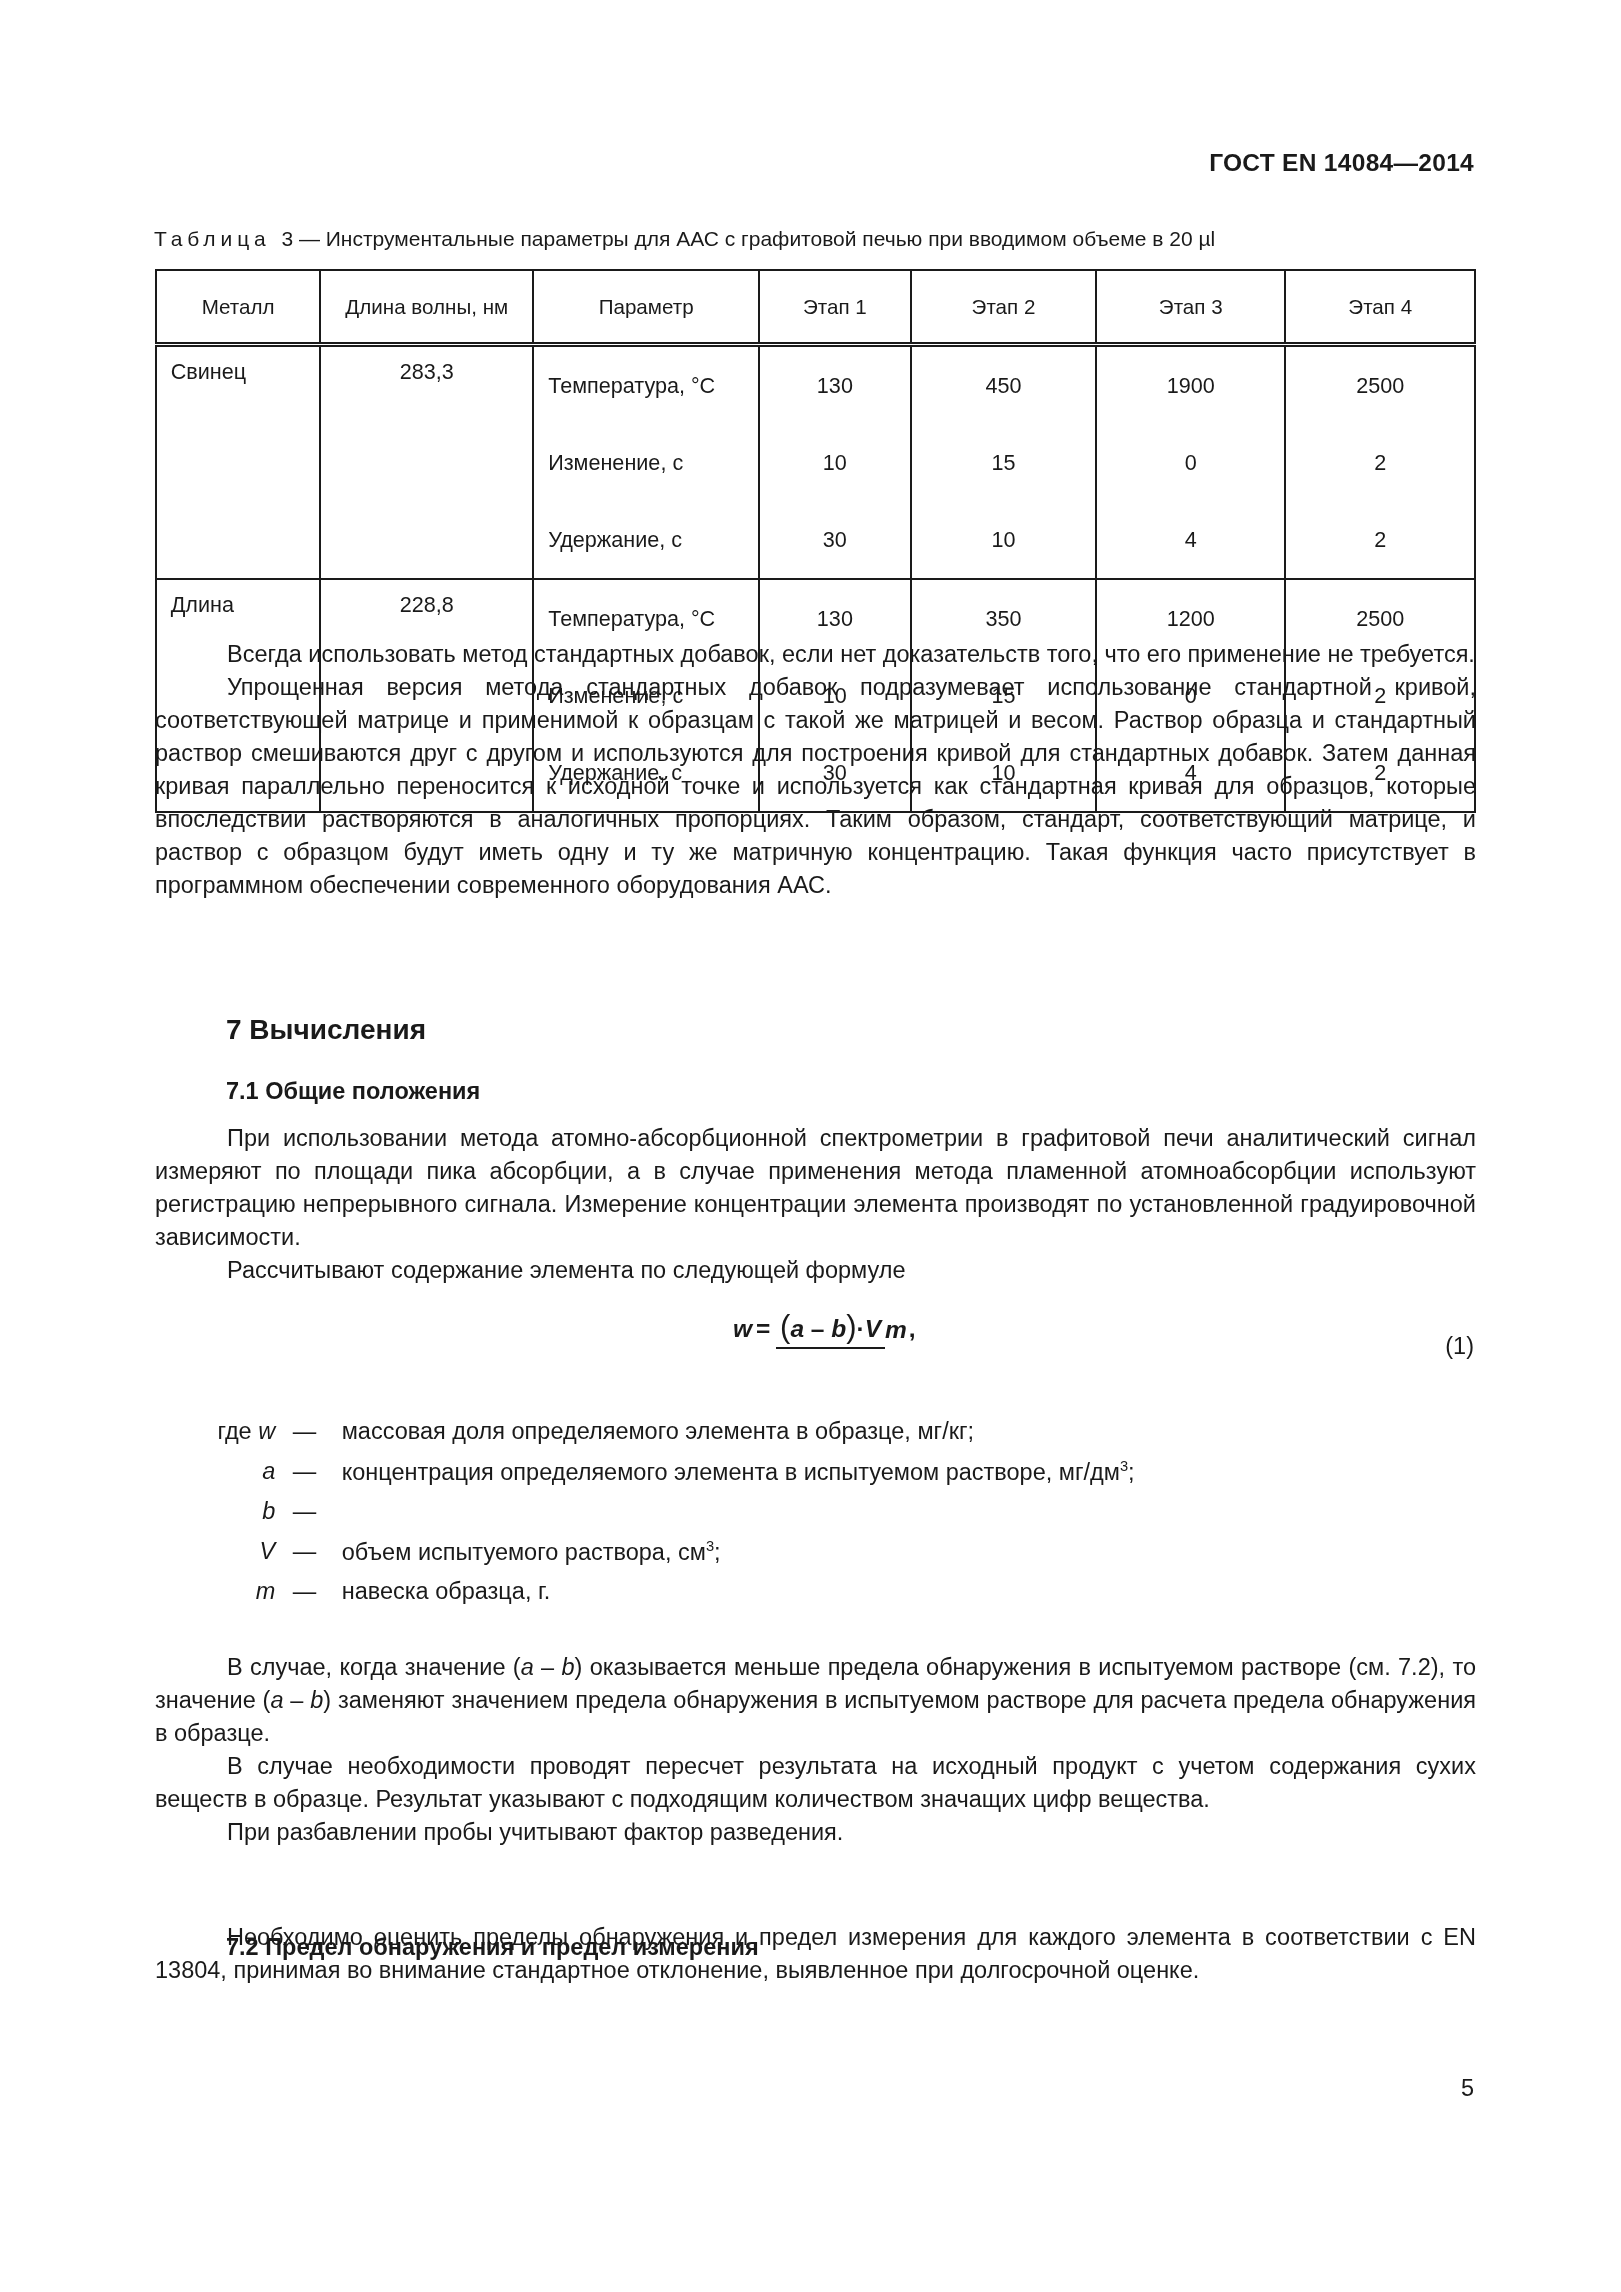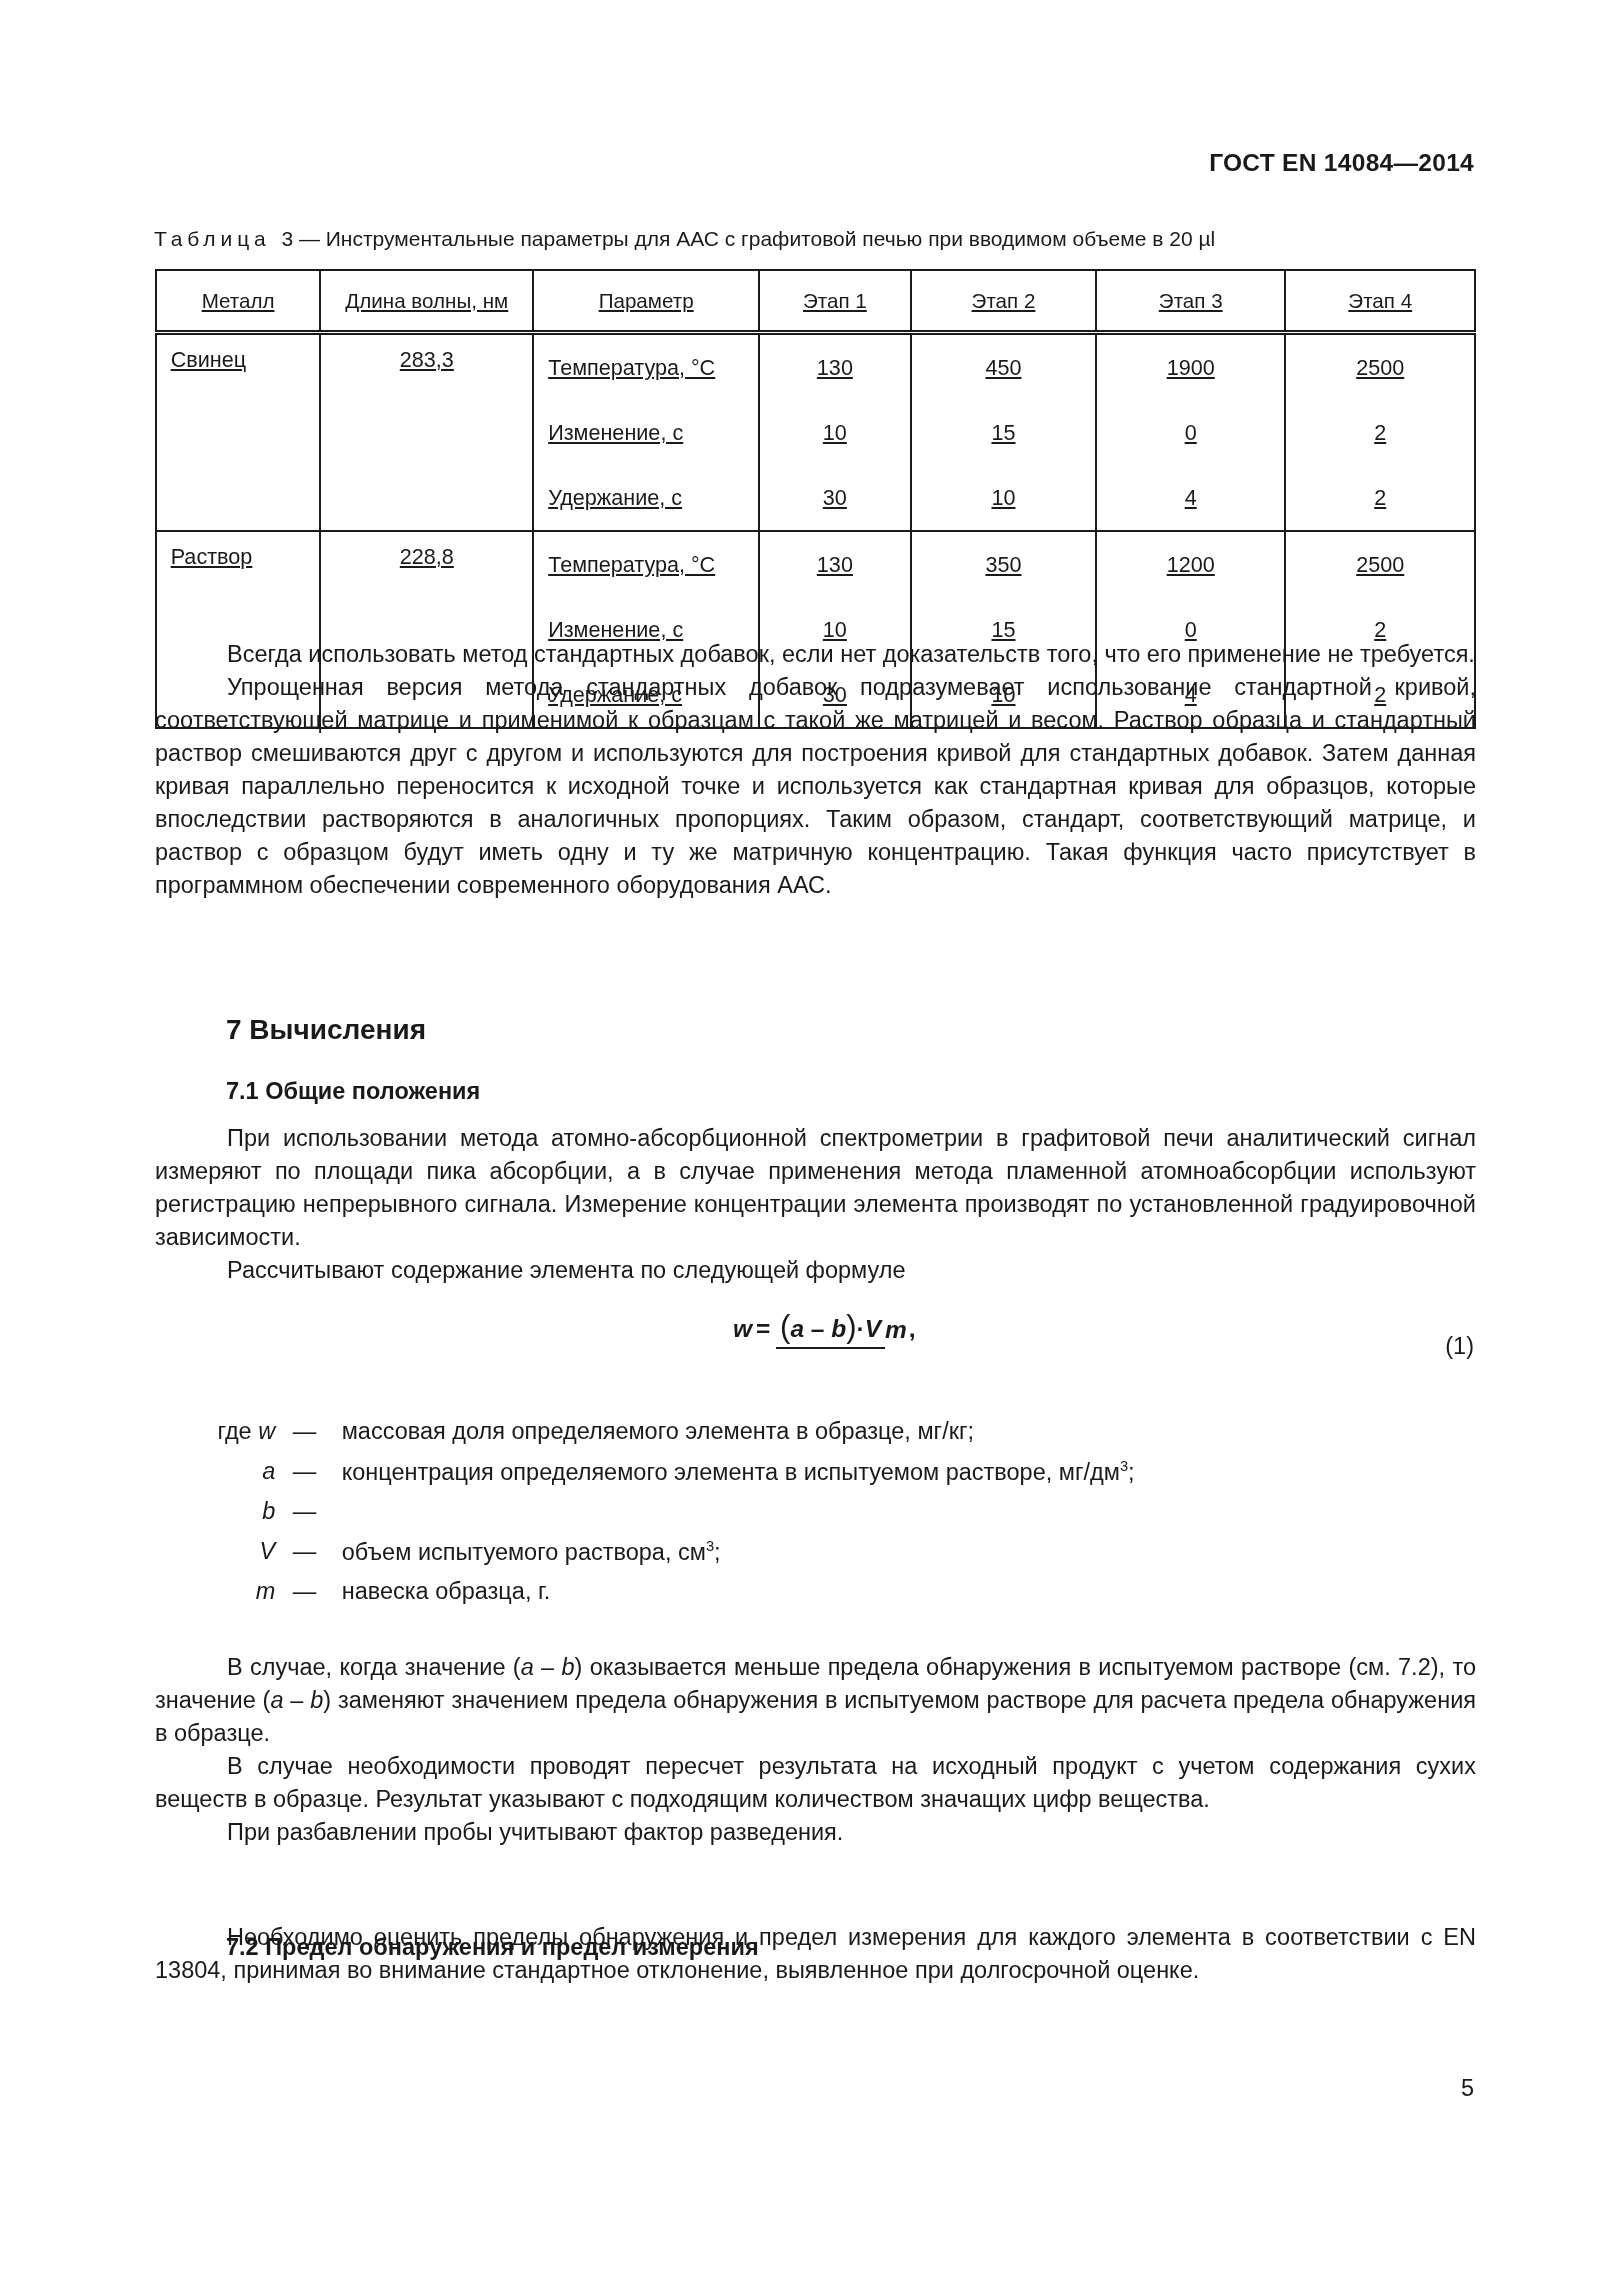--- a/index.html
+++ b/index.html
@@ -14,21 +14,21 @@
   }
   .table-caption {
     position: absolute; top: 227px; left: 154px; width: 1323px;
     font-size: 21px; white-space: nowrap;
   }
   .table-caption .spaced { letter-spacing: 4.9px; }
   table.params {
     position: absolute; top: 269px; left: 155px; width: 1321px;
     border-collapse: collapse; font-size: 21.6px; table-layout: fixed;
   }
-  table.params th, table.params td { border-left: 2px solid #1a1a1a; border-right: 2px solid #1a1a1a; padding: 8px; text-decoration: underline; }
+  table.params th, table.params td { border-left: 2px solid #1a1a1a; border-right: 2px solid #1a1a1a; padding: 14px; }
   table.params th {
     font-weight: normal; height: 43px; font-size: 20.6px;
     border-top: 2.9px solid #1a1a1a;
     border-bottom: 5.9px double #1a1a1a;
   }
   table.params td { height: 49px; vertical-align: middle; text-align: center; }
   table.params td.left { text-align: left; padding-left: 13.7px; vertical-align: top; padding-top: 11.8px; }
   table.params td.metal-cell, table.params td.wave-cell { vertical-align: top; padding-top: 11.8px; }
   table.params td.param { text-align: left; padding-left: 13.7px; }
   table.params tr.group-end td { border-bottom: 2.9px solid #1a1a1a; }
@@ -121,21 +121,21 @@
       <td>2</td>
     </tr>
     <tr class="group-end">
       <td class="param">Удержание, с</td>
       <td>30</td>
       <td>10</td>
       <td>4</td>
       <td>2</td>
     </tr>
     <tr>
-      <td rowspan="3" class="left metal-cell">Раствор</td>
+      <td rowspan="3" class="left metal-cell">Длина</td>
       <td rowspan="3" class="wave-cell">228,8</td>
       <td class="param">Температура, °С</td>
       <td>130</td>
       <td>350</td>
       <td>1200</td>
       <td>2500</td>
     </tr>
     <tr>
       <td class="param">Изменение, с</td>
       <td>10</td>

